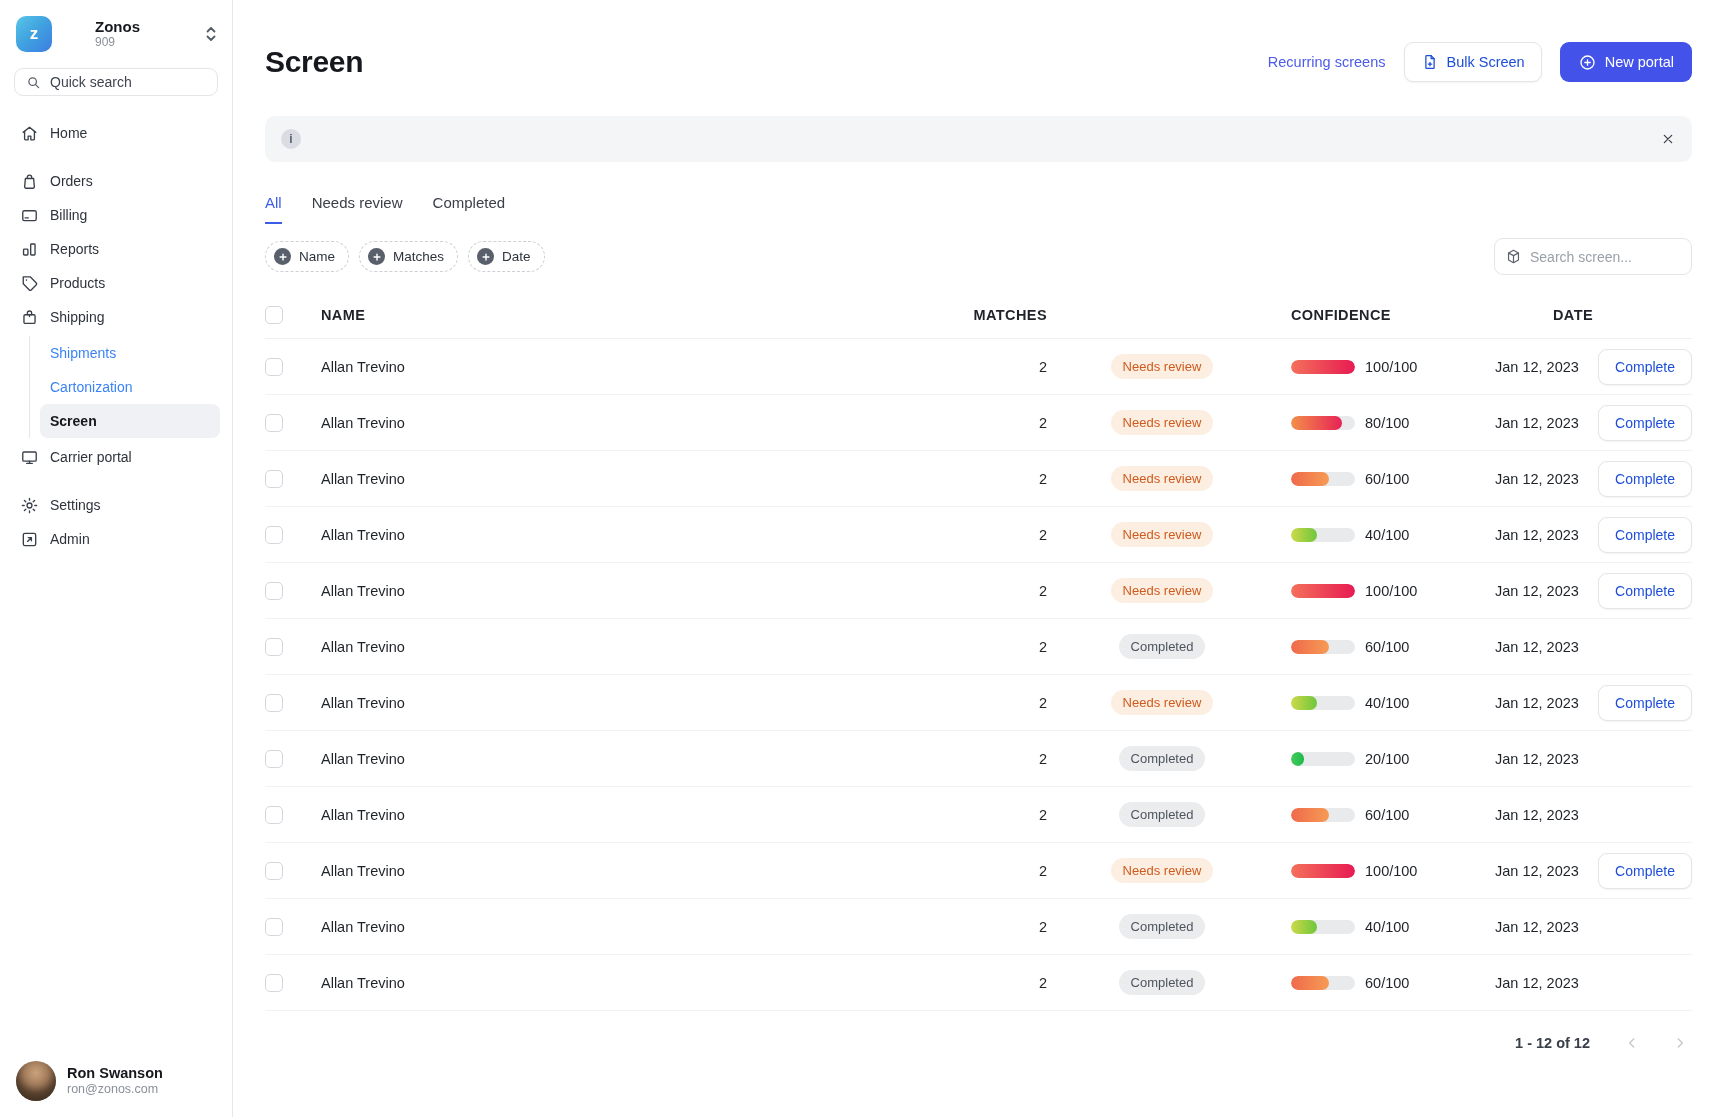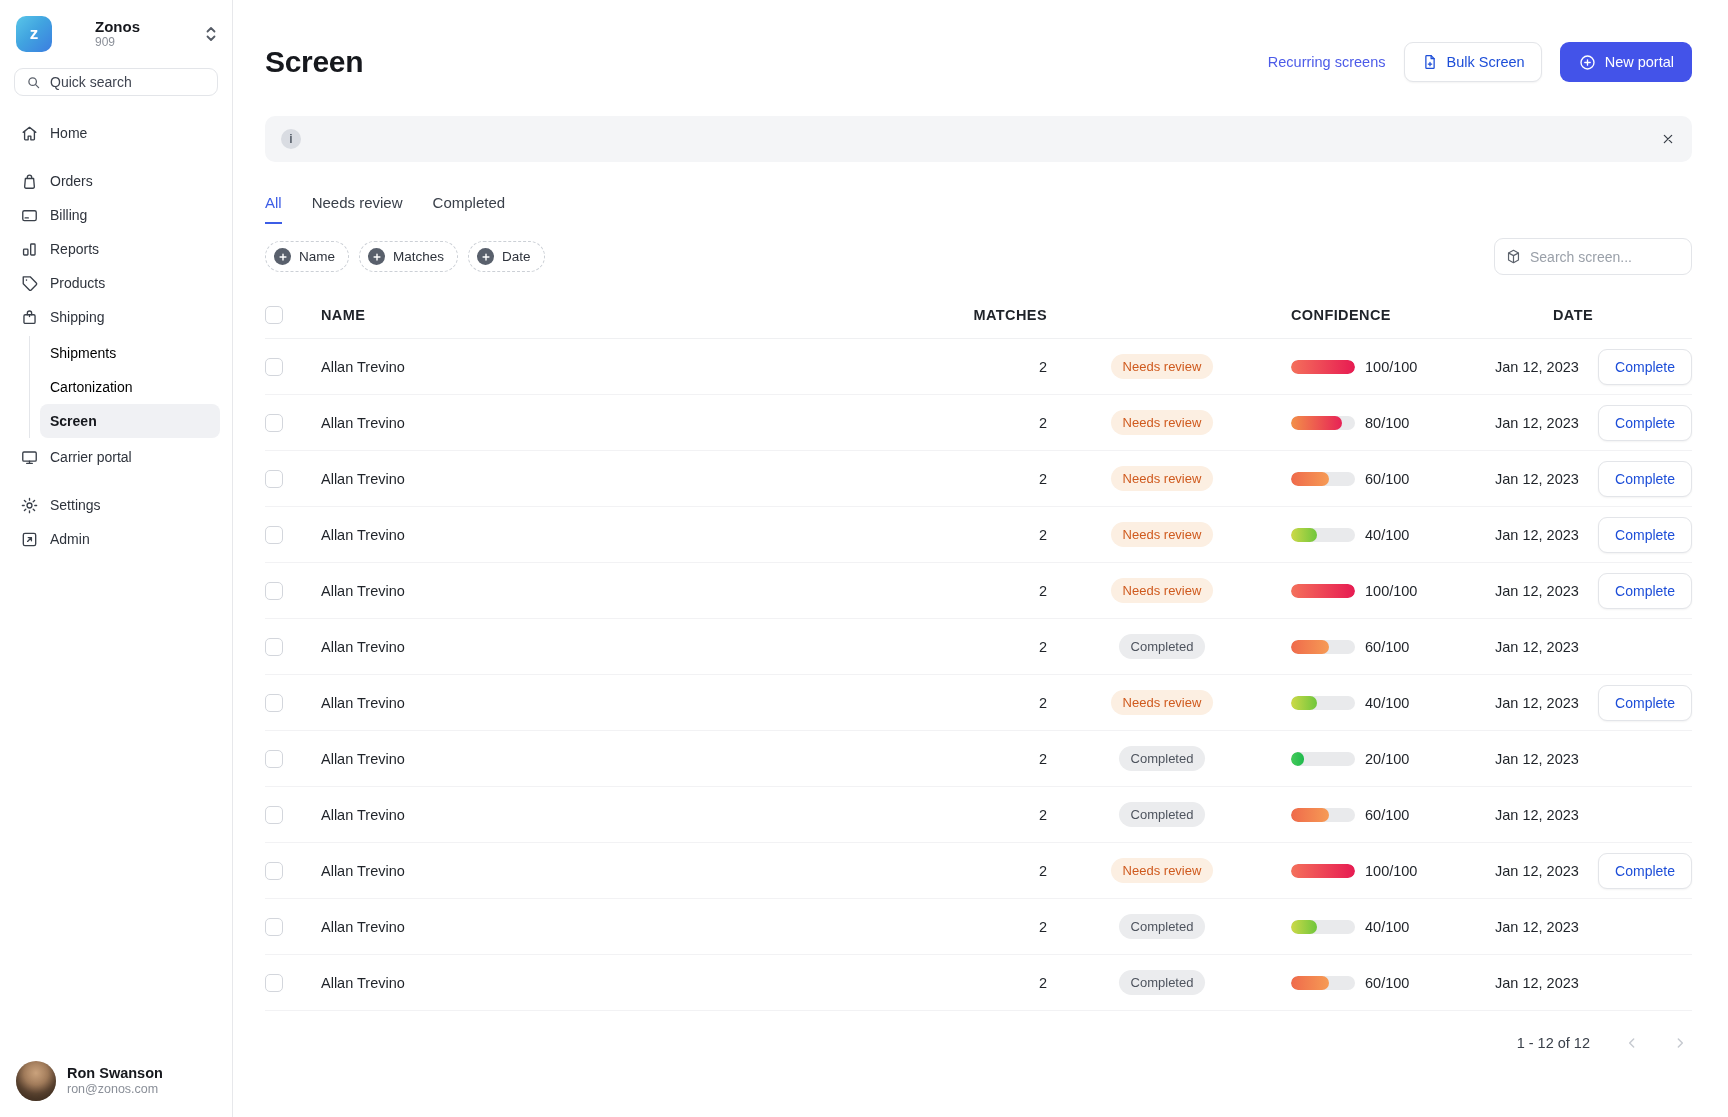--- a/index.html
+++ b/index.html
@@ -43,21 +43,21 @@
   .nav { padding:14px 12px 0 12px;text-align:center; }
   .nav-item {
     height:34px; display:flex; align-items:center; gap:11px;
     padding:0 8px; border-radius:8px; font-size:14px; color:#2e333c; cursor:pointer;
   }
   .nav-item .nav-ico { color:#3a404a; width:19px; height:19px; }
   .nav-gap { height:14px; }
   .sub-wrap { margin:2px 0 2px 17px; border-left:1px solid #e4e6ea; padding-left:10px; }
   .sub-item {
     height:34px; display:flex; align-items:center;
-    padding:0 10px; border-radius:8px; font-size:14px; color:#000000; cursor:pointer;
+    padding:0 10px; border-radius:8px; font-size:14px; color:#3b82f6; cursor:pointer;
   }
   .sub-item.active { background:#f0f1f4; color:#16181d; font-weight:700; }
 
   .user-row { margin-top:auto; padding:16px; display:flex; align-items:center; gap:11px; cursor:pointer; }
   .avatar {
     width:40px; height:40px; border-radius:50%;
     background:radial-gradient(circle at 50% 30%,#caa27c 0%,#a37d5c 34%,#6b4f3a 60%,#4a3526 100%);
     box-shadow:inset 0 -8px 10px rgba(40,30,20,.45);
   }
   .user-meta { line-height:1.2; }
@@ -148,21 +148,21 @@
   .bar { width:64px; height:14px; border-radius:7px; background:#e9eaec; overflow:hidden; display:inline-block; flex:none; }
   .bar-fill { display:block; height:100%; border-radius:7px; }
   .btn-complete { height:36px; font-size:14px; border-radius:9px; }
 
   .pagination {
     margin-top:20px; display:flex; align-items:center; justify-content:flex-end;
     gap:14px; font-size:14.5px; color:#3a404a;
   }
   .page-nav { color:#c6cad0; cursor:pointer; padding:4px; }
   .page-nav + .page-nav { margin-left:10px; }
-  .pag-label { margin-right:16px; }
+  .pag-label { margin-right:16px;font-weight:bold; }
 </style>
 </head>
 <body>
 
 <aside class="sidebar">
   <div class="org-row">
     <div class="org-logo">z</div>
     <div class="org-meta">
       <div class="org-name">Zonos</div>
       <div class="org-id">909</div>

